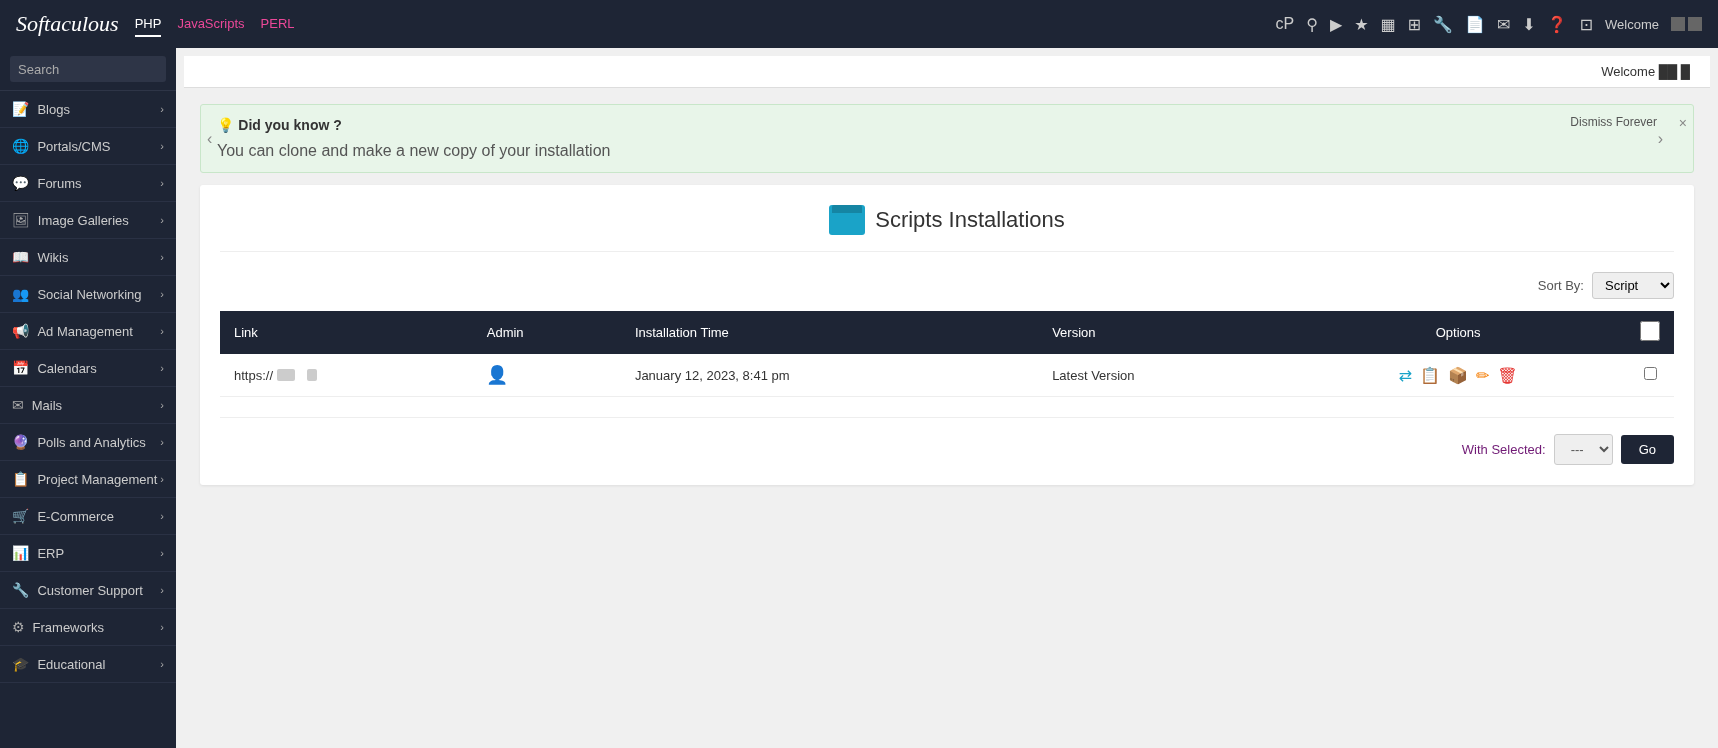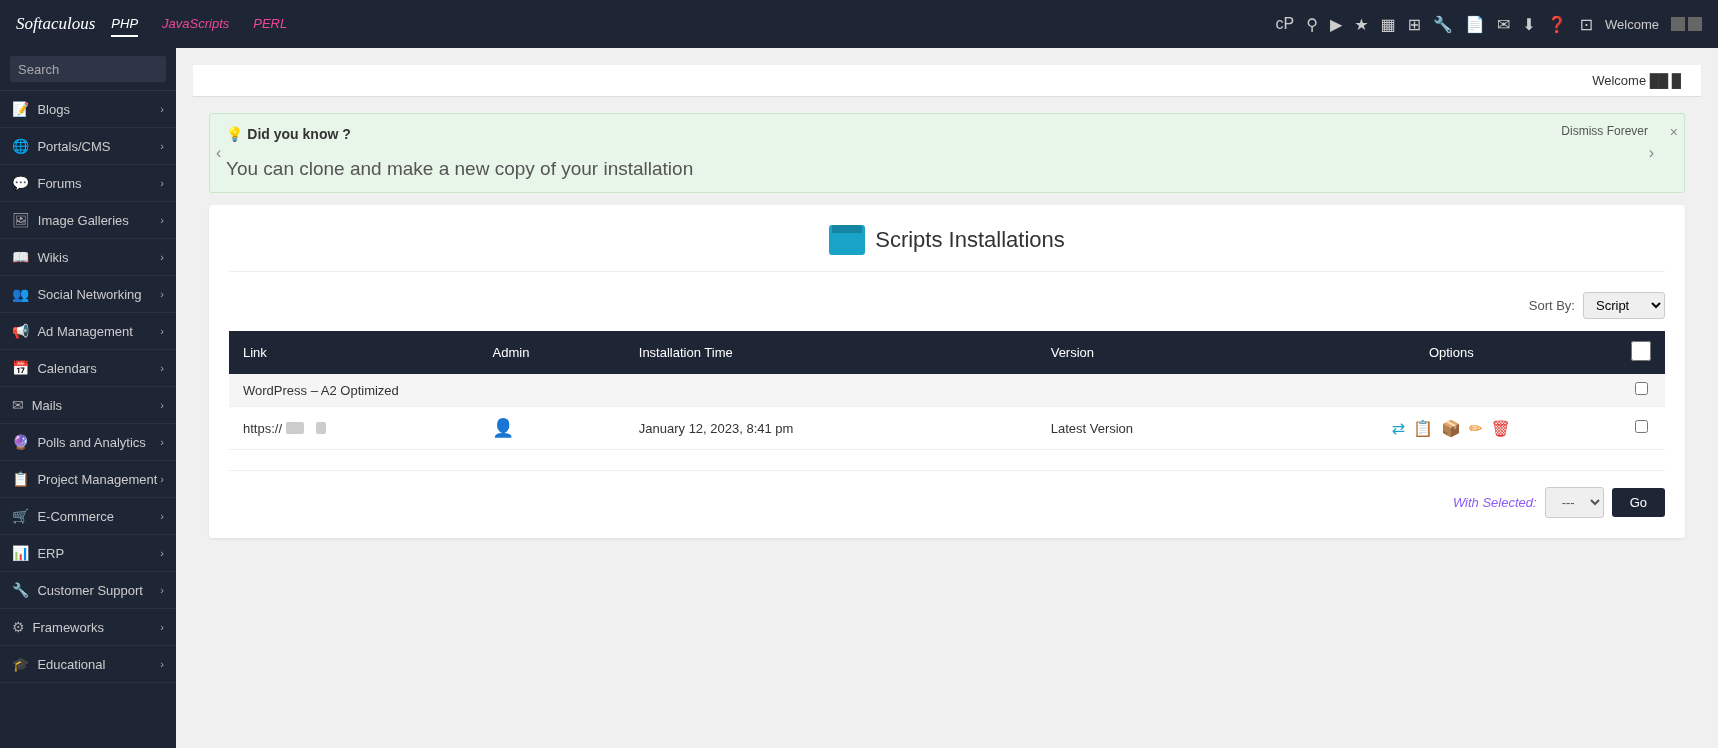--- a/index.html
+++ b/index.html
@@ -10,22 +10,22 @@
       background: #1e2535;
       color: #fff;
       display: flex;
       align-items: center;
       padding: 0 16px;
       height: 48px;
       justify-content: space-between;
       flex-shrink: 0;
     }
     .top-nav-left { display: flex; align-items: center; gap: 16px; }
-    .logo { font-family: Georgia, serif; font-style: italic; font-size: 17px; color: #fff; white-space: nowrap; }
-    .top-nav-tabs { display: flex; gap: 24px; font-style: italic; }
+    .logo { font-family: Georgia, serif; font-style: italic; font-size: 22px; color: #fff; white-space: nowrap; }
+    .top-nav-tabs { display: flex; gap: 16px; }
     .top-nav-tab {
       color: #ec4899;
       cursor: pointer;
       font-size: 13px;
       padding: 4px 0;
       border-bottom: 2px solid transparent;
     }
     .top-nav-tab.active { color: #fff; border-bottom: 2px solid #fff; }
     .top-nav-right { display: flex; align-items: center; gap: 12px; }
     .nav-icon { color: #ccc; font-size: 16px; cursor: pointer; }
@@ -76,21 +76,21 @@
       cursor: pointer;
       border-bottom: 1px solid #2a3144;
       color: #ccc;
       font-size: 13px;
     }
     .sidebar-item-left { display: flex; align-items: center; gap: 8px; }
     .sidebar-item-icon { font-size: 14px; color: #aaa; }
     .sidebar-chevron { color: #aaa; font-size: 11px; }
 
     
-    .content-area { flex: 1; overflow-y: auto; background: #f0f0f0; padding: 17px; }
+    .content-area { flex: 1; overflow-y: auto; background: #f0f0f0; padding: 8px; }
 
     
     .welcome-bar {
       background: #fff;
       padding: 8px 20px;
       text-align: right;
       font-size: 13px;
       color: #333;
       border-bottom: 1px solid #ddd;
     }
@@ -127,21 +127,21 @@
     }
     .banner-dismiss {
       position: absolute;
       right: 6px;
       top: 10px;
       color: #888;
       cursor: pointer;
       font-size: 14px;
     }
     .banner-title { font-weight: bold; color: #333; font-size: 14px; }
-    .banner-subtitle { color: #555; font-size: 19px; margin-top: 16px; }
+    .banner-subtitle { color: #555; font-size: 16px; margin-top: 9px; }
     .banner-dismiss-forever {
       position: absolute;
       right: 36px;
       top: 10px;
       color: #555;
       font-size: 12px;
       cursor: pointer;
     }
 
     
@@ -245,21 +245,21 @@
     
     .bottom-bar {
       display: flex;
       justify-content: flex-end;
       align-items: center;
       gap: 8px;
       margin-top: 20px;
       padding-top: 16px;
       border-top: 1px solid #eee;
     }
-    .with-selected-label { font-size: 13px; color: #8b5cf6; font-style: italic; }
+    .with-selected-label { font-size: 13px; color: #701a75; }
     .with-selected-select {
       padding: 6px 12px;
       border: 1px solid #ccc;
       border-radius: 3px;
       font-size: 13px;
       color: #555;
     }
     .go-btn {
       background: #1e2535;
       color: #fff;
@@ -469,26 +469,20 @@
             <th>Admin</th>
             <th>Installation Time</th>
             <th>Version</th>
             <th style="text-align:center;">Options</th>
             <th style="text-align:center; width:30px;">
               <input type="checkbox" class="cb-header" style="">
             </th>
           </tr>
         </thead>
         <tbody>
-          <tr class="group-row">
-            <td colspan="5">WordPress – A2 Optimized</td>
-            <td style="text-align:center;">
-              <input type="checkbox" style="">
-            </td>
-          </tr>
           <tr class="data-row">
             <td>
               <div class="link-cell">
                 <span class="url-text">https://</span>
                 <div class="url-block"></div>
                 <span class="url-text">&nbsp;</span>
                 <div class="url-block-sm"></div>
               </div>
             </td>
             <td>

